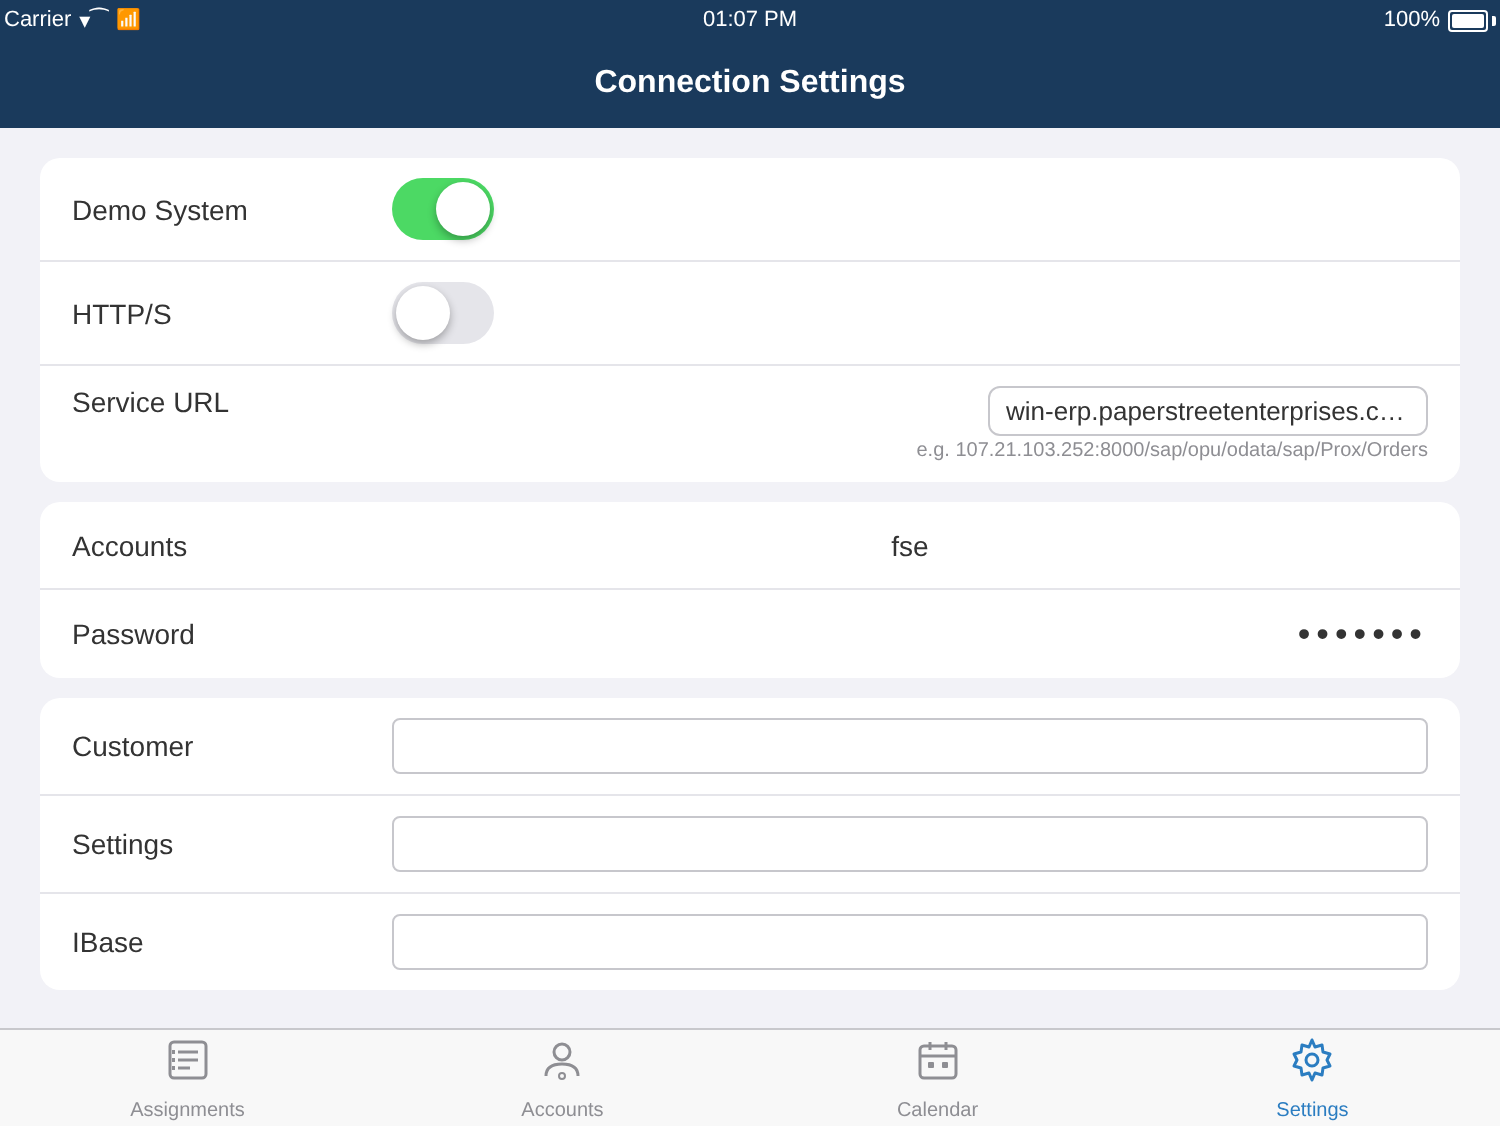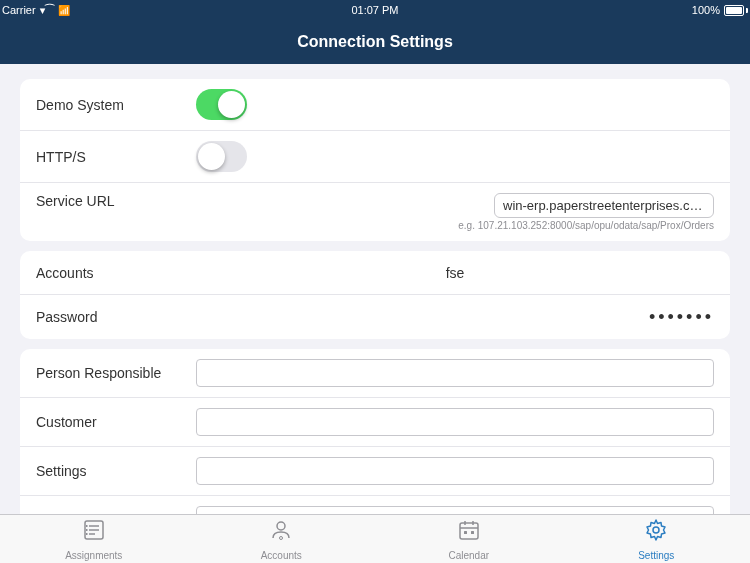--- a/index.html
+++ b/index.html
@@ -289,24 +289,20 @@
     </div>
 
     <div class="form-row">
       <span class="form-label">Password</span>
       <span class="form-value password-dots">•••••••</span>
     </div>
   </div>
 
   <div class="form-section">
 
-    <div class="form-row">
-      <span class="form-label">Person Responsible</span>
-      <input class="form-input-box" type="text" value="" style="">
-    </div>
 
     <div class="form-row">
       <span class="form-label">Customer</span>
       <input class="form-input-box" type="text" value="" style="">
     </div>
 
     <div class="form-row">
       <span class="form-label">Settings</span>
       <input class="form-input-box" type="text" value="" style="">
     </div>

